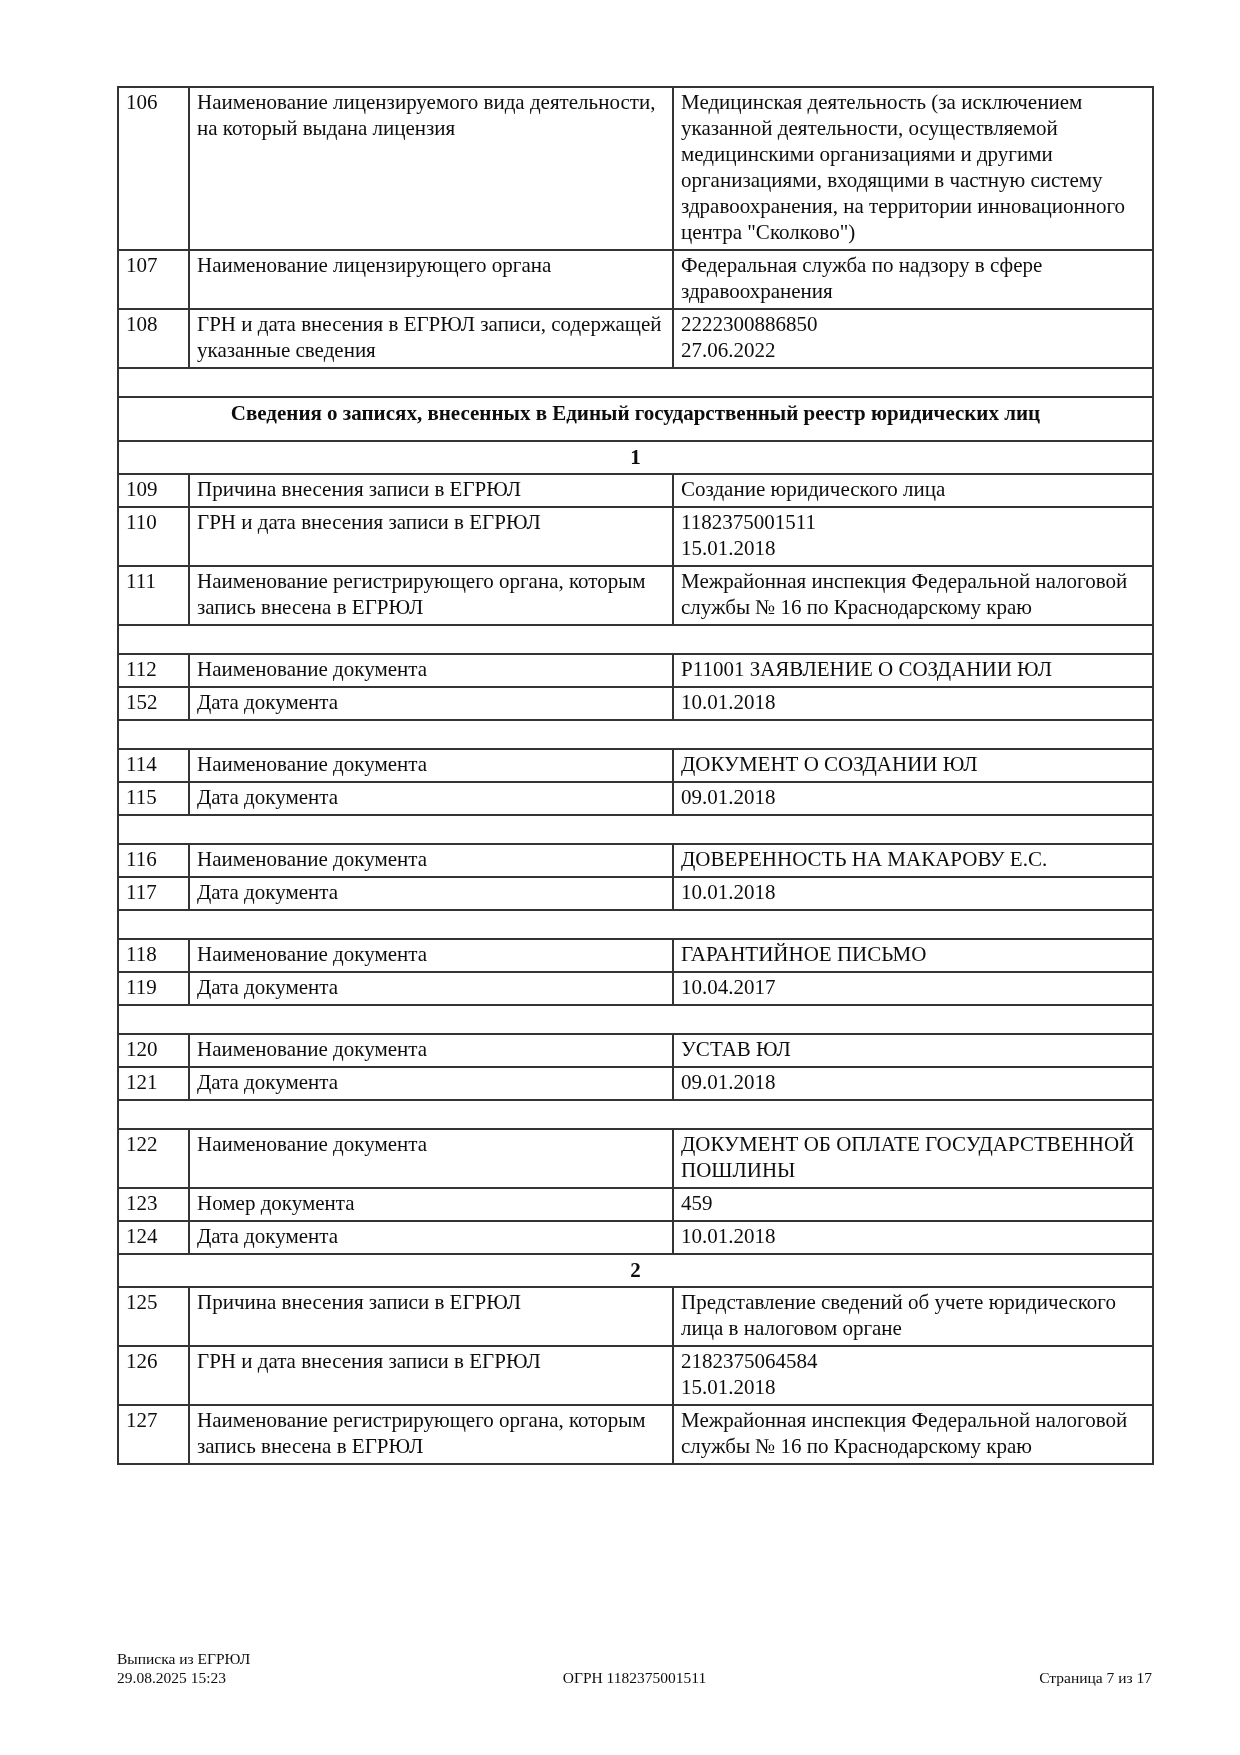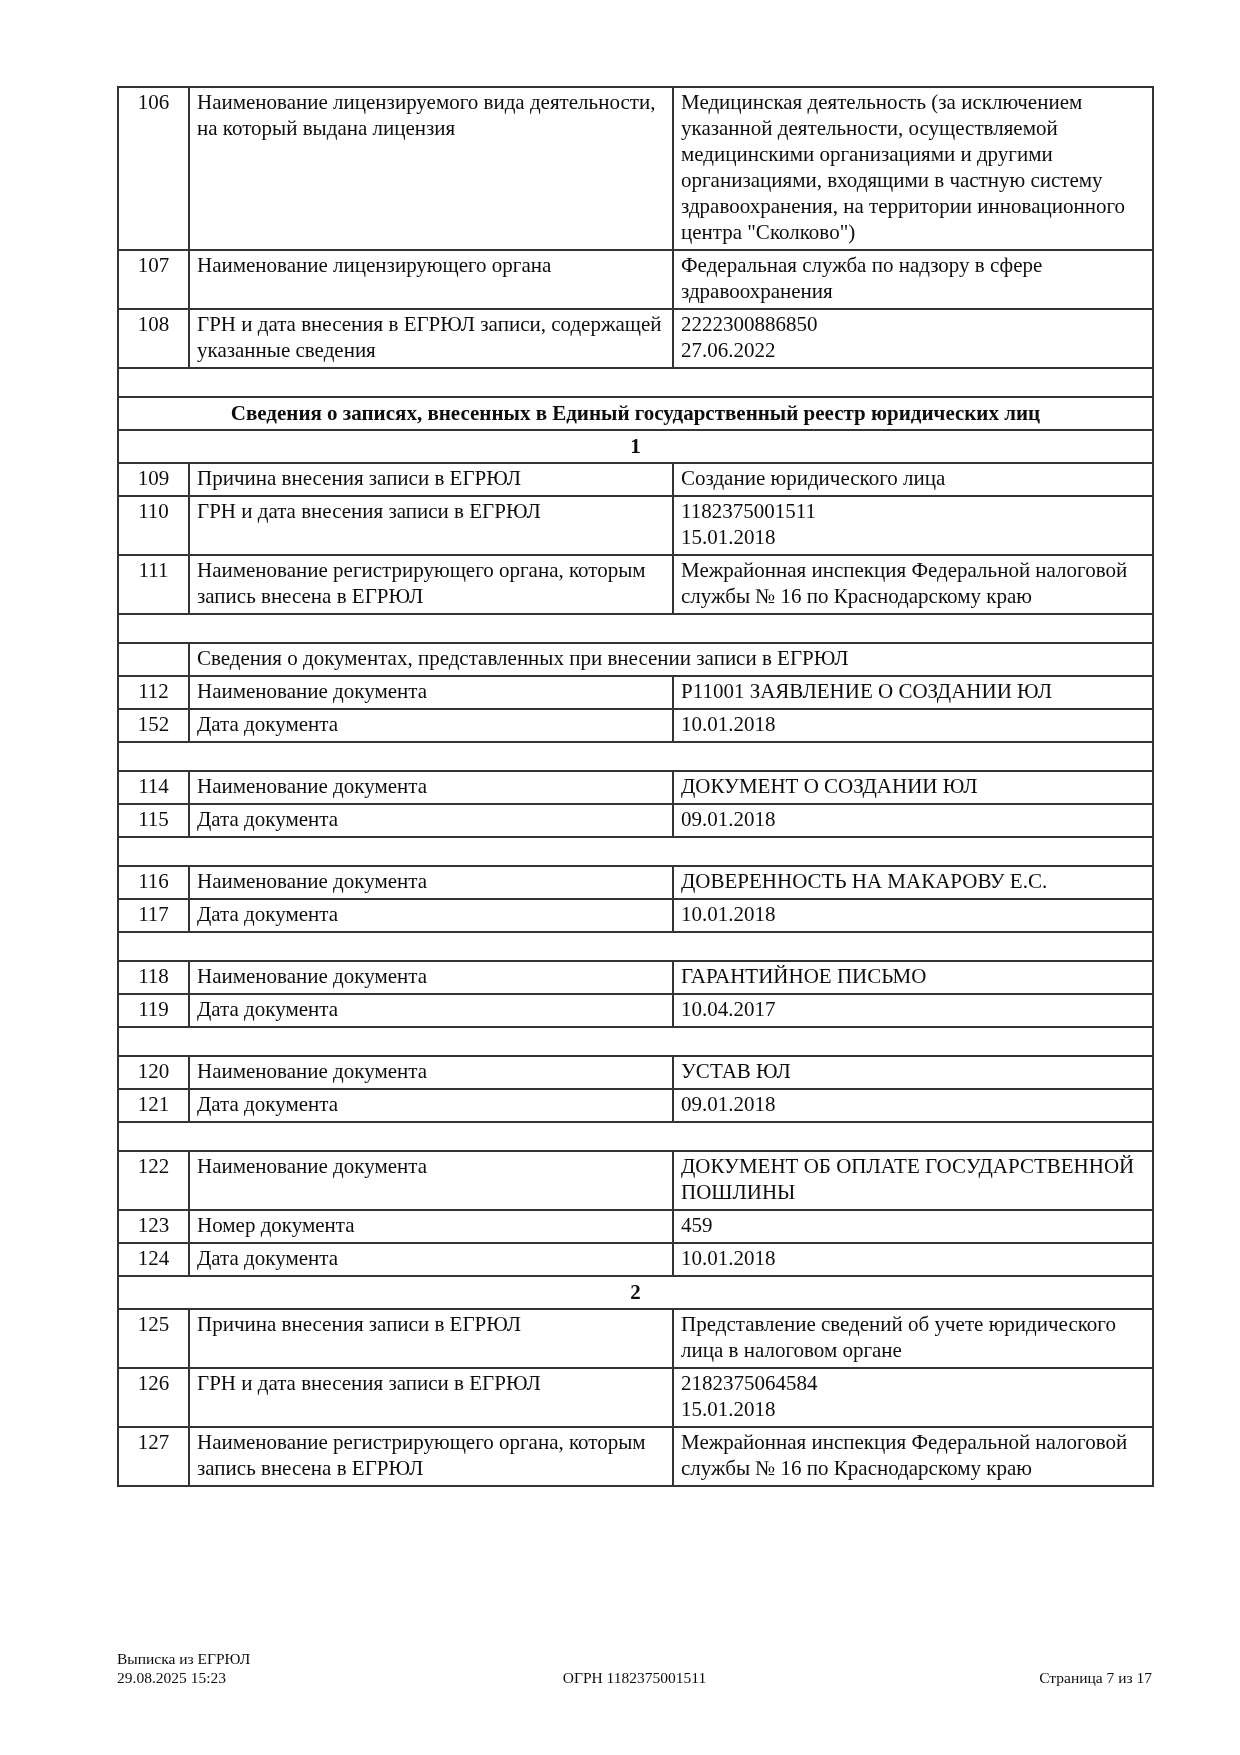--- a/index.html
+++ b/index.html
@@ -29,31 +29,31 @@
   .col-value { width: 480px; }
   table.doc-table td {
     border: 2px solid #343434;
     vertical-align: top;
     font-size: 21px;
     line-height: 26px;
     padding: 1px 7px 4px 7px;
     overflow: hidden;
   }
   td.c-num {
-    text-align: center;
+    text-align: left;
     padding-left: 2px;
     padding-right: 4px;
   }
   td.c-value { white-space: pre-line; }
   tr.spacer td { height: 27px; padding: 0; }
   tr.section td {
     font-weight: bold;
     text-align: center;
     padding-top: 2px;
-    padding-bottom: 3px;
+    padding-bottom: 14px;
   }
   tr.entry td {
     font-weight: bold;
     text-align: center;
     padding-top: 2px;
     padding-bottom: 3px;
   }
   .footer {
     position: absolute;
     left: 117px;
@@ -120,24 +120,20 @@
         </tr>
         <tr>
           <td class="c-num">111</td>
           <td class="c-label">Наименование регистрирующего органа, которым запись внесена в ЕГРЮЛ</td>
           <td class="c-value">Межрайонная инспекция Федеральной налоговой службы № 16 по Краснодарскому краю</td>
         </tr>
         <tr class="spacer">
           <td colspan="3"></td>
         </tr>
         <tr>
-          <td class="c-num"></td>
-          <td colspan="2">Сведения о документах, представленных при внесении записи в ЕГРЮЛ</td>
-        </tr>
-        <tr>
           <td class="c-num">112</td>
           <td class="c-label">Наименование документа</td>
           <td class="c-value">Р11001 ЗАЯВЛЕНИЕ О СОЗДАНИИ ЮЛ</td>
         </tr>
         <tr>
           <td class="c-num">152</td>
           <td class="c-label">Дата документа</td>
           <td class="c-value">10.01.2018</td>
         </tr>
         <tr class="spacer">

